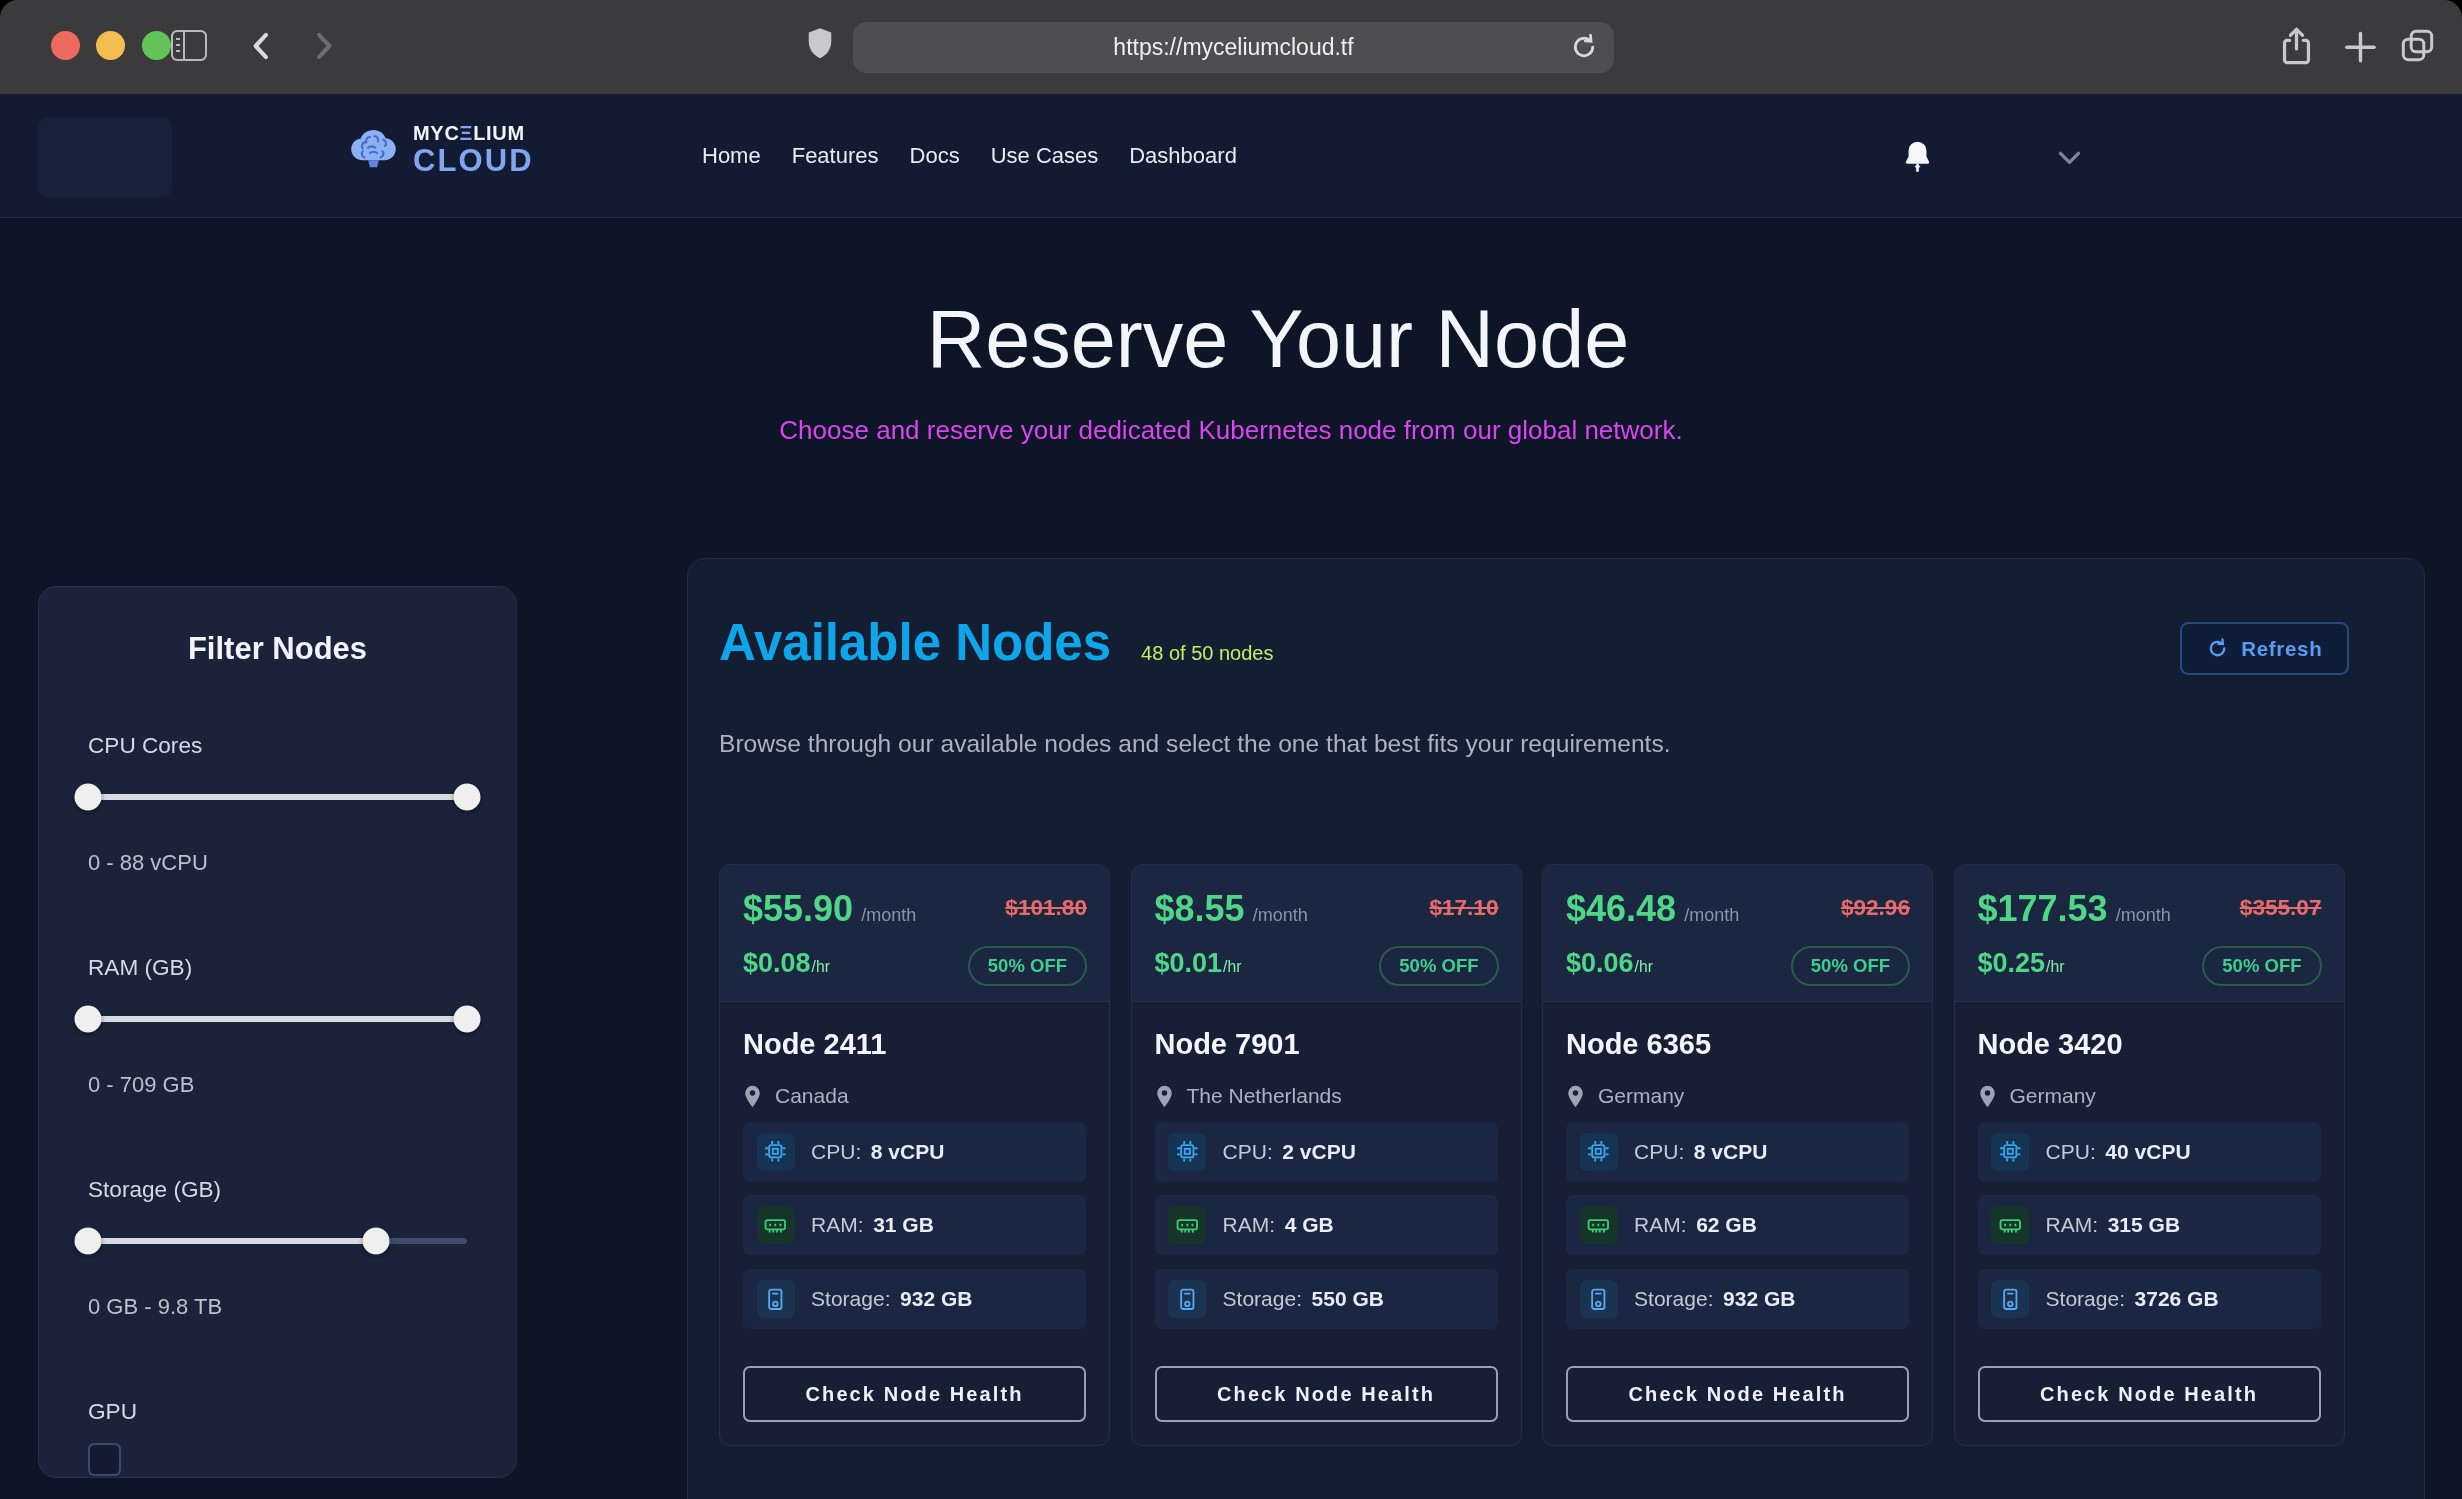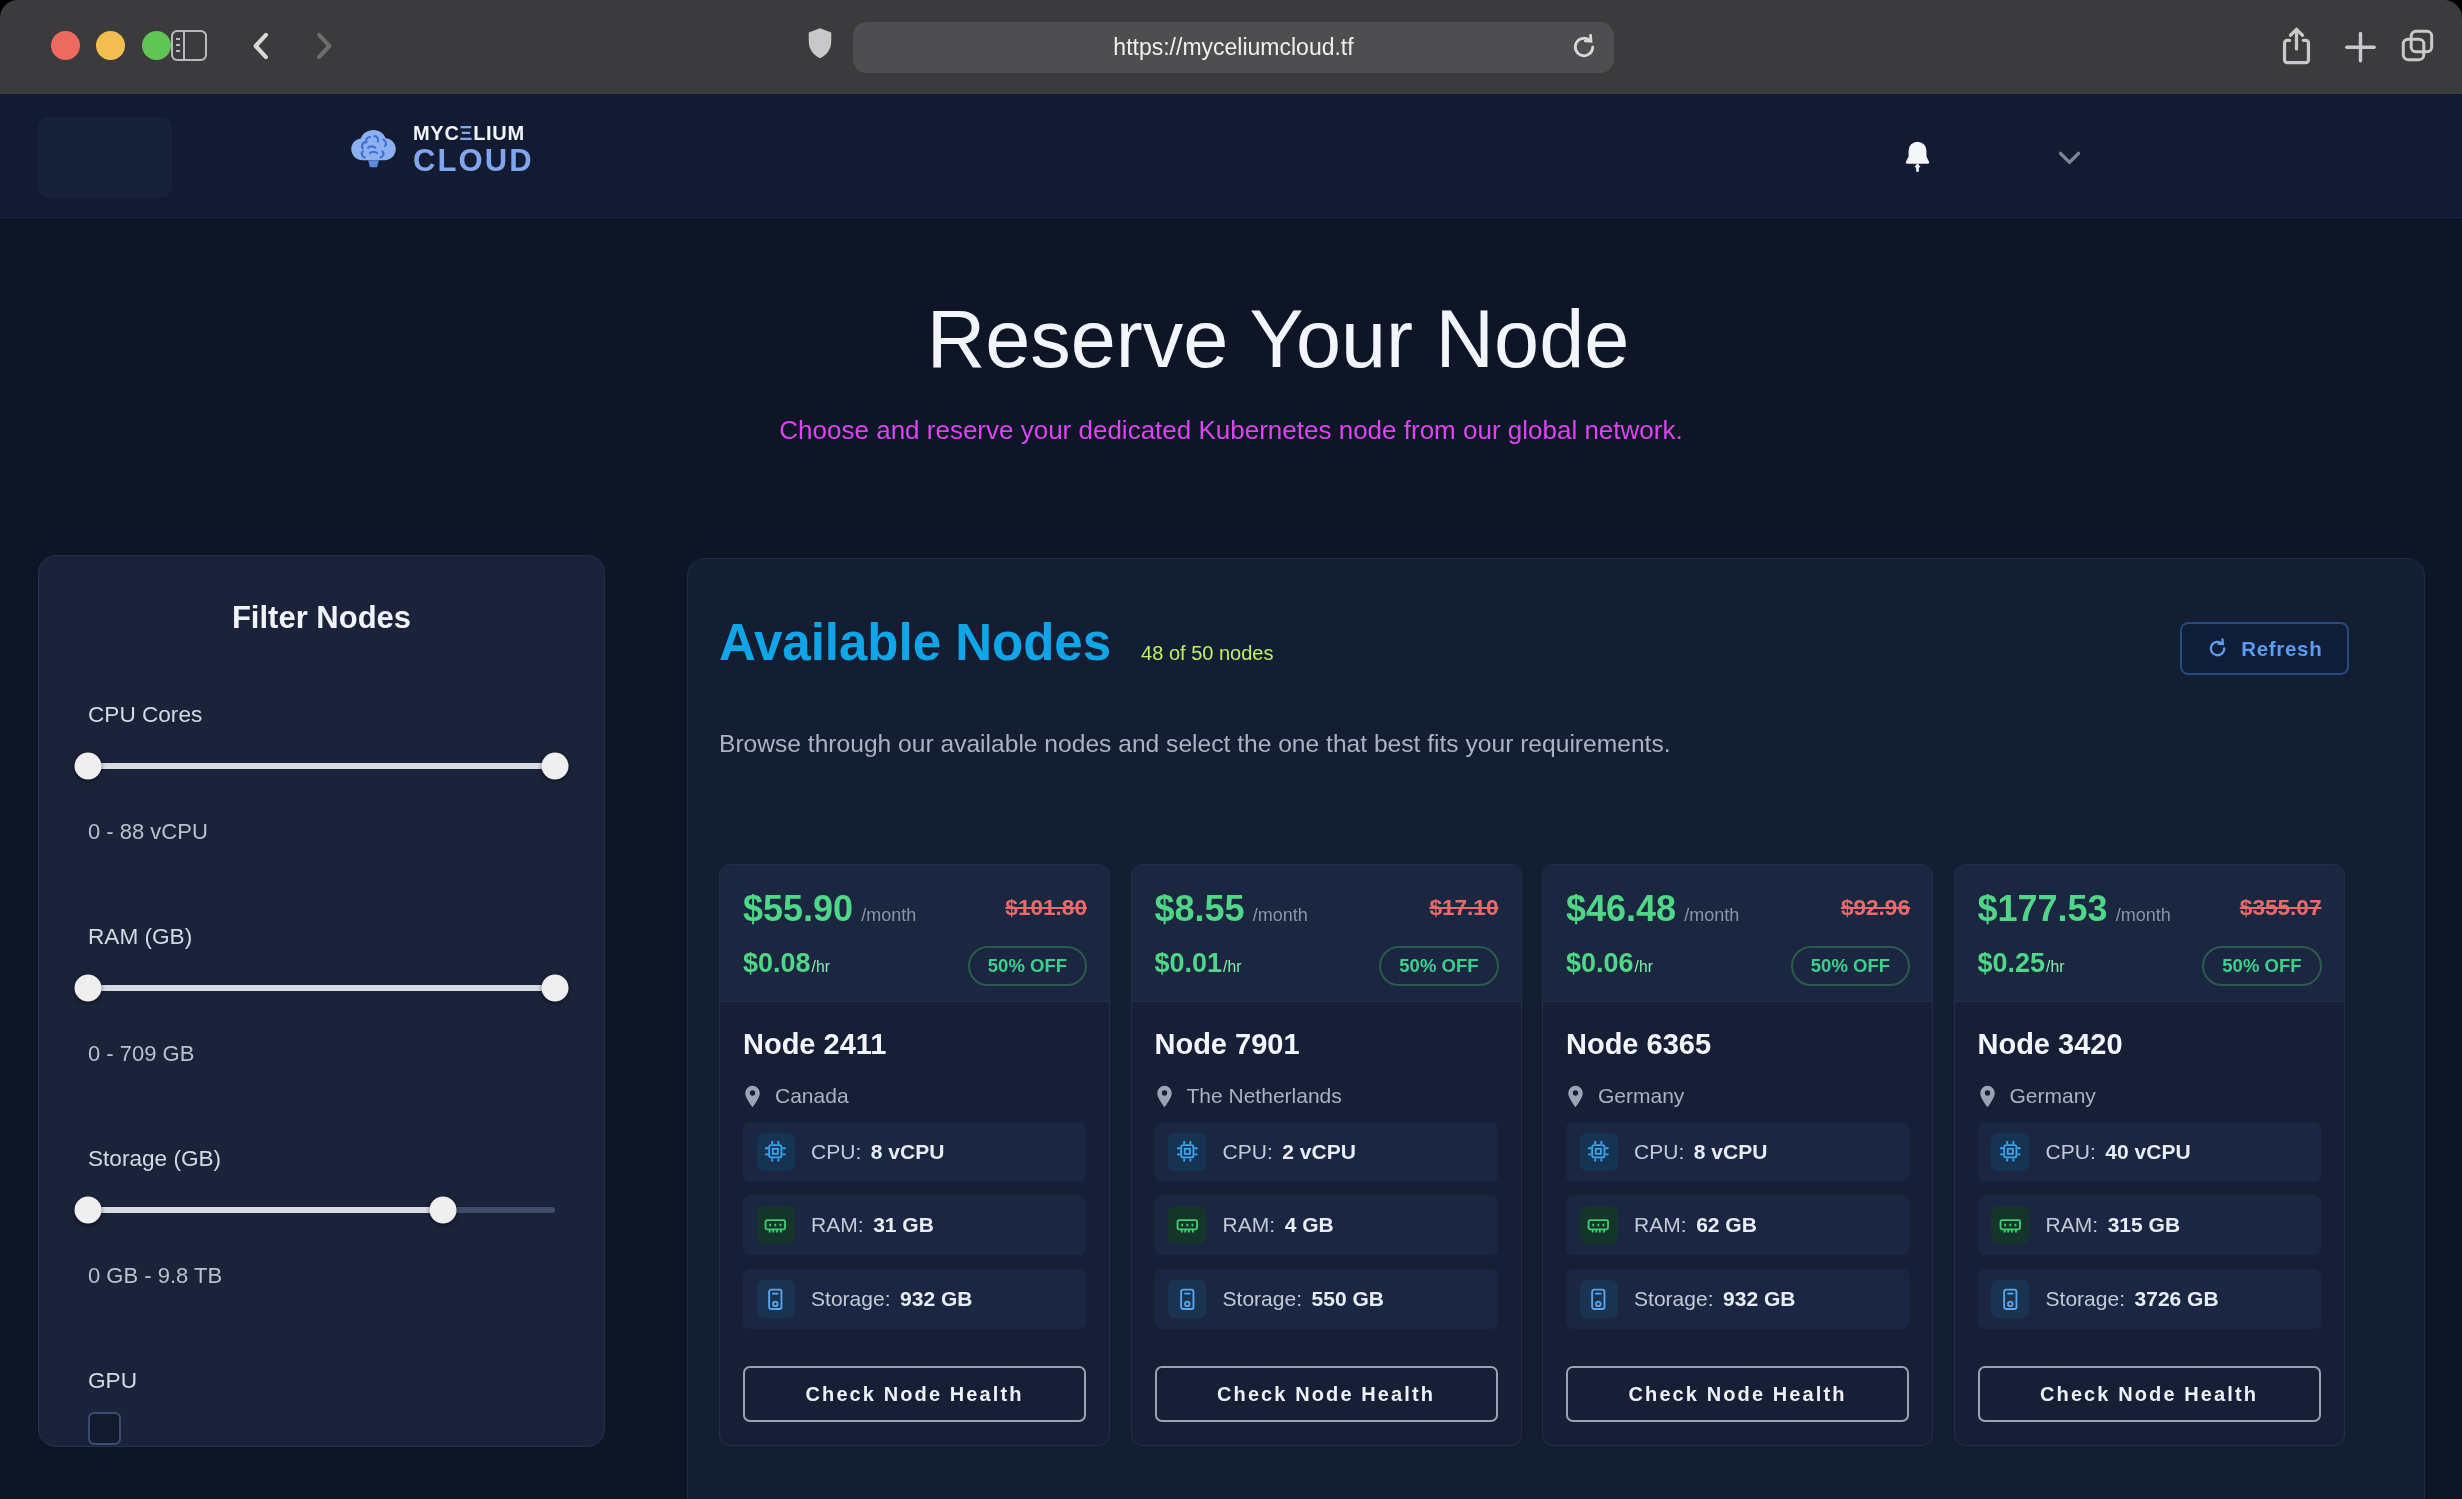--- a/index.html
+++ b/index.html
@@ -40,21 +40,21 @@
   .navlinks{position:absolute;left:702px;top:0;height:123px;display:flex;align-items:center;gap:31px;}
   .navlinks a{color:#e8ecf2;font-size:22px;font-weight:500;text-decoration:none;cursor:pointer;}
   .bell{position:absolute;left:1901px;top:45px;width:33px;height:34px;}
   .nav-chev{position:absolute;left:2056px;top:56px;width:27px;height:16.4px;}
 
   .hero-title{position:absolute;left:0;top:145px;width:100%;text-align:center;color:#f2f5f9;
               font-size:81px;font-weight:500;padding-left:47px;}
   .hero-sub{position:absolute;left:0;top:295px;width:100%;text-align:center;color:#d946ef;font-size:26px;}
 
   
-  .fpanel{position:absolute;left:38px;top:461px;width:567px;height:892px;background:#1a2339;
+  .fpanel{position:absolute;left:38px;top:492px;width:479px;height:892px;background:#1a2339;
           border:1.4px solid #242f4c;border-radius:18px;box-sizing:border-box;overflow:hidden;}
   .fpanel h2{margin:44px 0 0;text-align:center;font-size:31px;font-weight:700;color:#f0f4f8;}
   .fgroup{margin:0 49px;}
   .fgroup .flabel{font-size:22.6px;color:#d4dae3;}
   .slider{position:relative;height:30px;margin-top:23px;}
   .slider .track{position:absolute;left:0;right:0;top:12.3px;height:6.2px;border-radius:3.4px;background:#414d69;}
   .slider .fill{position:absolute;top:12.3px;height:6.2px;border-radius:3.4px;background:#d8dbe1;}
   .slider .knob{position:absolute;top:15px;width:27px;height:27px;border-radius:50%;background:#efefef;
                 transform:translate(-50%,-50%);box-shadow:0 1.4px 4.1px rgba(0,0,0,.5);cursor:pointer;}
   .frange{margin-top:38px;font-size:22px;color:#b9c1cd;}
@@ -177,20 +177,27 @@
           <path fill="#8cb0f0" d="M32 10c7 0 12 4 13.5 9.5C52 20 57 25 57 31.5 57 38.5 51.5 44 44.5 44h-25C12.5 44 7 38.5 7 31.5 7 25.5 11.5 20.5 17.5 20 19.5 14 25 10 32 10z"></path>
           <path fill="none" stroke="#3e6fd0" stroke-width="2.4" stroke-linecap="round" d="M22 24c-3 1-4 5-2 7m8-13c-3 0-5 3-4 6m9-7c3 0 5 3 4 6m6-2c3 1 4 5 2 7M20 34c-2 2-1 6 2 7m20-7c2 2 1 6-2 7M26 30c2-2 6-2 8 0m-6 6c2-2 6-2 8 0"></path>
           <path fill="#5e87dd" d="M26 44h12l-2 8h-8l-2-8z"></path>
         </svg>
         <div class="logo-text">
           <div class="logo-top"><span>MYC</span><span class="e">Ξ</span><span>LIUM</span></div>
           <div class="logo-bottom">CLOUD</div>
         </div>
       </div>
 
+      <div class="navlinks">
+        <a>Home</a>
+        <a>Features</a>
+        <a>Docs</a>
+        <a>Use Cases</a>
+        <a>Dashboard</a>
+      </div>
 
       <div class="bell">
         <svg viewBox="0 0 24 26" fill="#f4f6fa">
           <path d="M12 2a6.5 6.5 0 0 0-6.5 6.5v4.2L3.6 16.5a1 1 0 0 0 .85 1.5h15.1a1 1 0 0 0 .85-1.5l-1.9-3.8V8.5A6.5 6.5 0 0 0 12 2z"></path>
           <path d="M9.8 19.5a2.3 2.3 0 0 0 4.4 0z"></path>
           <rect x="11" y="18" width="2" height="6" rx="1"></rect>
         </svg>
       </div>
       <div class="nav-chev">
         <svg viewBox="0 0 24 14" fill="none" stroke="#7c8698" stroke-width="3" stroke-linecap="round" stroke-linejoin="round">

